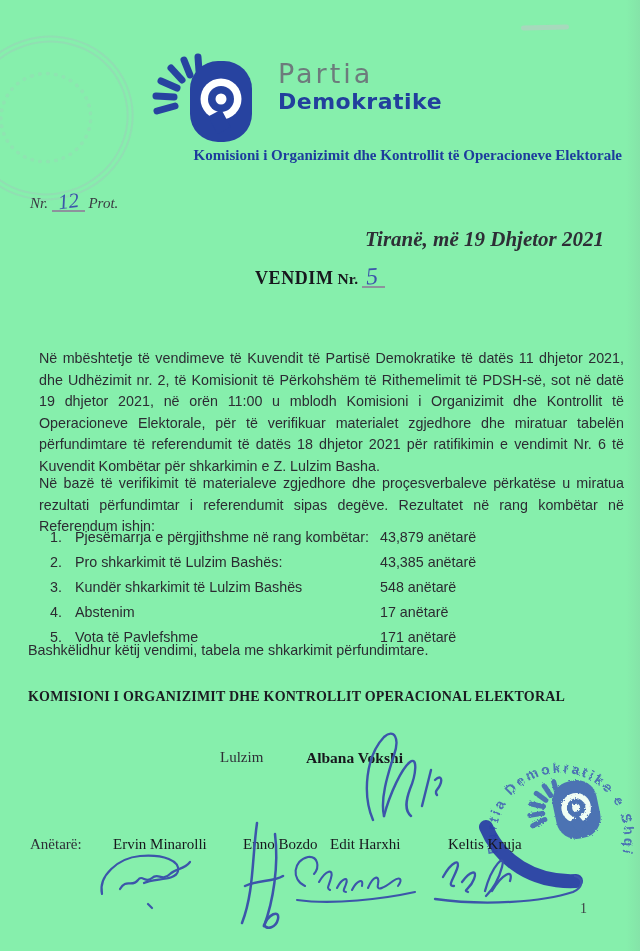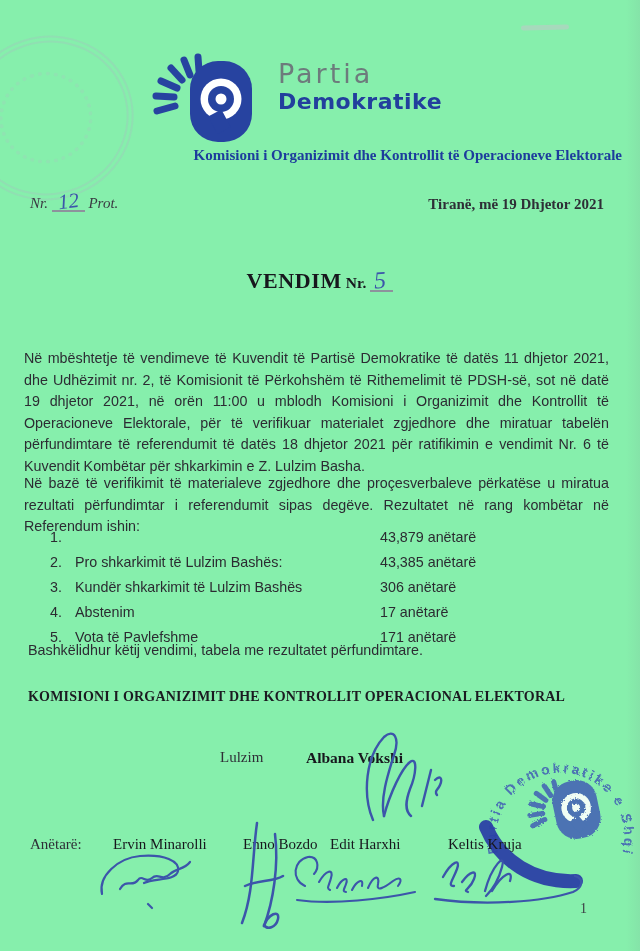--- a/index.html
+++ b/index.html
@@ -34,28 +34,28 @@
   .brand-bottom{font-size:22px;font-weight:bold;color:#223f9d;letter-spacing:.5px;margin-top:2px;}
   .org-line{
     position:absolute;left:60px;right:18px;top:147px;text-align:right;
     font-family:"Liberation Serif",serif;font-weight:bold;font-size:15px;color:#1d3c9c;
   }
   
   .prot-line{position:absolute;left:30px;top:194px;font-family:"Liberation Serif",serif;font-style:italic;font-size:15px;color:#3a3a42;}
   .hand{font-family:"Liberation Serif",serif;font-style:italic;color:#3c55aa;display:inline-block;}
   .prot-num{font-size:21px;transform:rotate(-7deg);padding:0 6px;}
   .u-line{display:inline-block;border-bottom:2px solid #8d929c;line-height:14px;}
-  .dateline{position:absolute;right:36px;top:196px;font-family:"Liberation Serif",serif;font-weight:bold;font-size:15px;color:#2e2e36;}
+  .dateline{position:absolute;right:36px;top:227px;font-family:"Liberation Serif",serif;font-style:italic;font-weight:bold;font-size:21px;color:#2e2e36;}
   
   .decision-title{position:absolute;left:0;right:0;top:268px;text-align:center;font-family:"Liberation Serif",serif;color:#17171d;}
-  .decision-title .v{font-weight:bold;font-size:22px;letter-spacing:.6px;}
+  .decision-title .v{font-weight:bold;font-size:18px;letter-spacing:.6px;}
   .decision-title .nr{font-weight:bold;font-size:15.5px;}
   .decision-num{font-size:24px;transform:rotate(-4deg);padding:0 7px 0 4px;}
   
-  .para{position:absolute;left:24px;width:585px;text-align:justify;font-size:14.3px;line-height:21.5px;color:#2c2c33;}
+  .para{position:absolute;left:39px;width:585px;text-align:justify;font-size:14.3px;line-height:21.5px;color:#2c2c33;}
   .para1{top:334px;}
   .para2{top:459px;}
   
   .results{position:absolute;left:28px;top:529px;width:585px;font-size:14.3px;}
   .rrow{position:relative;height:25px;}
   .rno{position:absolute;left:22px;}
   .rlabel{position:absolute;left:47px;}
   .rvalue{position:absolute;left:352px;}
   .attach{position:absolute;left:28px;top:642px;font-size:14.3px;color:#2c2c33;}
   
@@ -119,45 +119,46 @@
     <span class="nr">Nr.</span>
     <span class="u-line"><span class="hand decision-num">5</span></span>
   </div>
 
   <p class="para para1">Në mbështetje të vendimeve të Kuvendit të Partisë Demokratike të datës 11 dhjetor 2021, dhe Udhëzimit nr. 2, të Komisionit të Përkohshëm të Rithemelimit të PDSH-së, sot në datë 19 dhjetor 2021, në orën 11:00 u mblodh Komisioni i Organizimit dhe Kontrollit të Operacioneve Elektorale, për të verifikuar materialet zgjedhore dhe miratuar tabelën përfundimtare të referendumit të datës 18 dhjetor 2021 për ratifikimin e vendimit Nr. 6 të Kuvendit Kombëtar për shkarkimin e Z. Lulzim Basha.</p>
   <p class="para para2">Në bazë të verifikimit të materialeve zgjedhore dhe proçesverbaleve përkatëse u miratua rezultati përfundimtar i referendumit sipas degëve. Rezultatet në rang kombëtar në Referendum ishin:</p>
 
   <div class="results">
     <div class="rrow">
       <span class="rno">1.</span>
+      <span class="rlabel">Pjesëmarrja e përgjithshme në rang kombëtar:</span>
       <span class="rvalue">43,879 anëtarë</span>
     </div>
     <div class="rrow">
       <span class="rno">2.</span>
       <span class="rlabel">Pro shkarkimit të Lulzim Bashës:</span>
       <span class="rvalue">43,385 anëtarë</span>
     </div>
     <div class="rrow">
       <span class="rno">3.</span>
       <span class="rlabel">Kundër shkarkimit të Lulzim Bashës</span>
-      <span class="rvalue">306 anëtarë</span>
+      <span class="rvalue">548 anëtarë</span>
     </div>
     <div class="rrow">
       <span class="rno">4.</span>
       <span class="rlabel">Abstenim</span>
       <span class="rvalue">17 anëtarë</span>
     </div>
     <div class="rrow">
       <span class="rno">5.</span>
       <span class="rlabel">Vota të Pavlefshme</span>
       <span class="rvalue">171 anëtarë</span>
     </div>
   </div>
 
-  <div class="attach">Bashkëlidhur këtij vendimi, tabela me rezultatet përfundimtare.</div>
+  <div class="attach">Bashkëlidhur këtij vendimi, tabela me shkarkimit përfundimtare.</div>
 
   <div class="committee-heading">KOMISIONI I ORGANIZIMIT DHE KONTROLLIT OPERACIONAL ELEKTORAL</div>
 
   <div class="chair-row">
     <span class="chair-label">Lulzim</span>
     <span class="chair-name">Albana Vokshi</span>
   </div>
 
   <svg class="sig" style="left:343px;top:722px;" width="118" height="114" viewBox="0 0 118 114">
     <g stroke="#3c55aa" stroke-width="2.4" fill="none" stroke-linecap="round">

